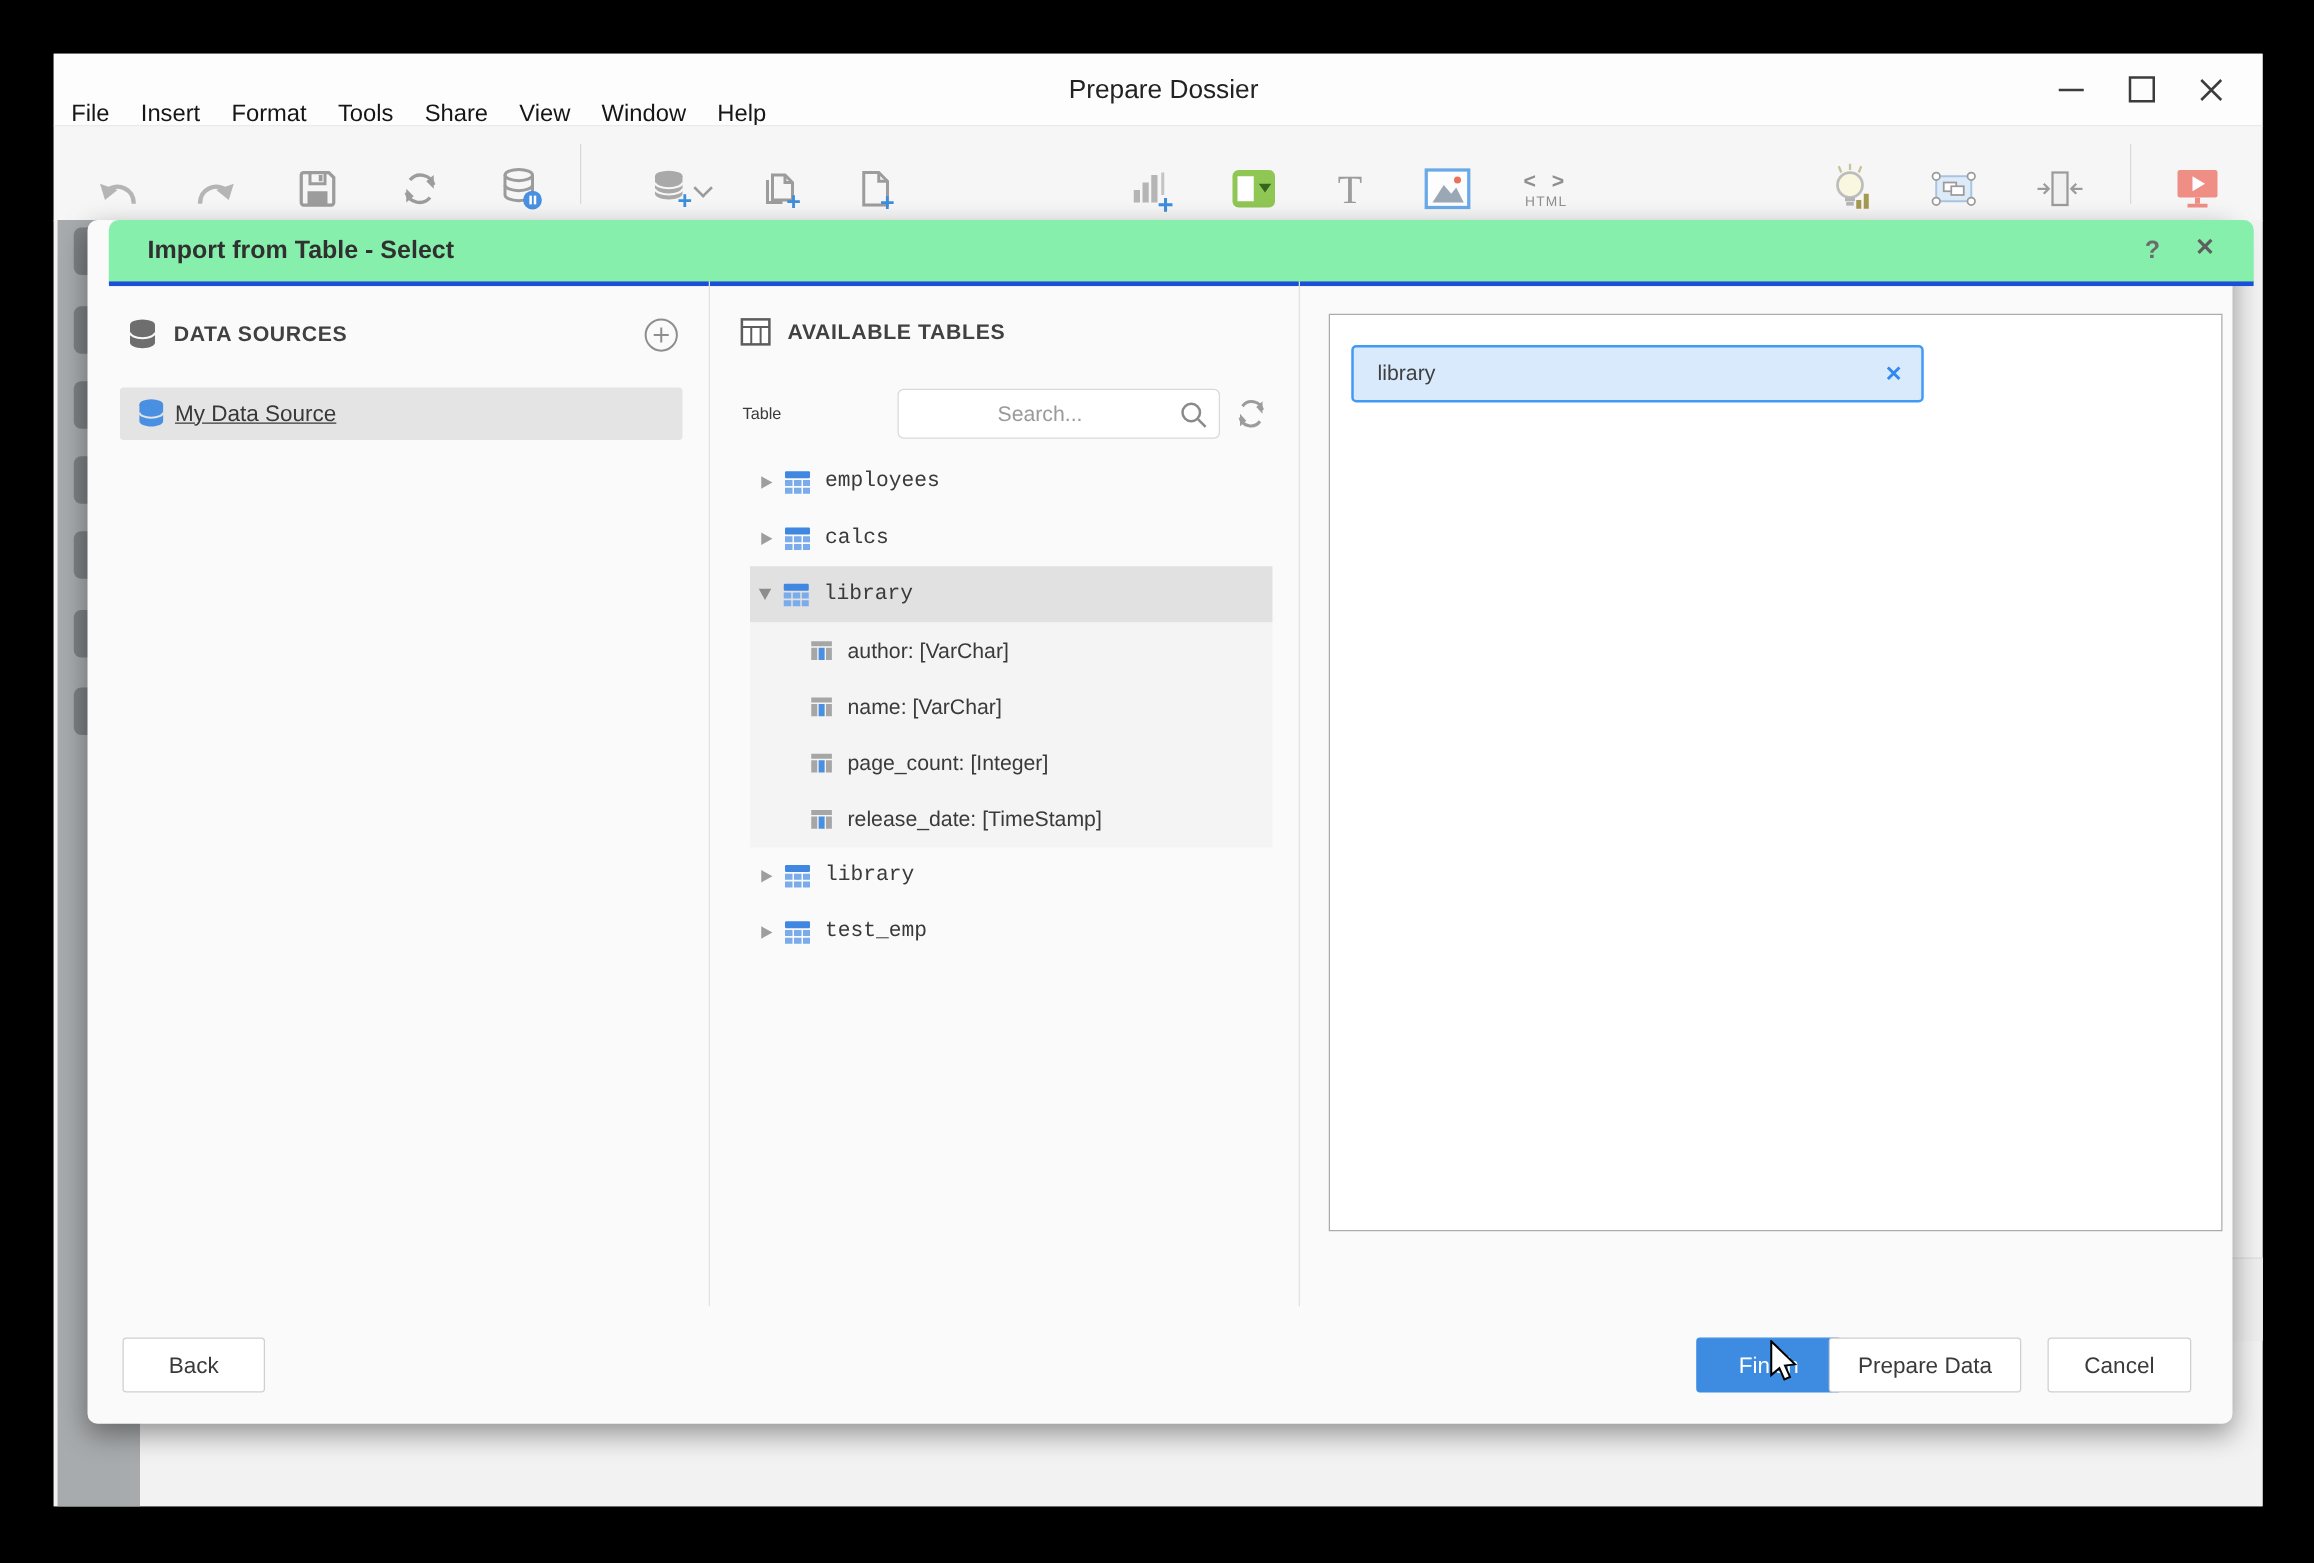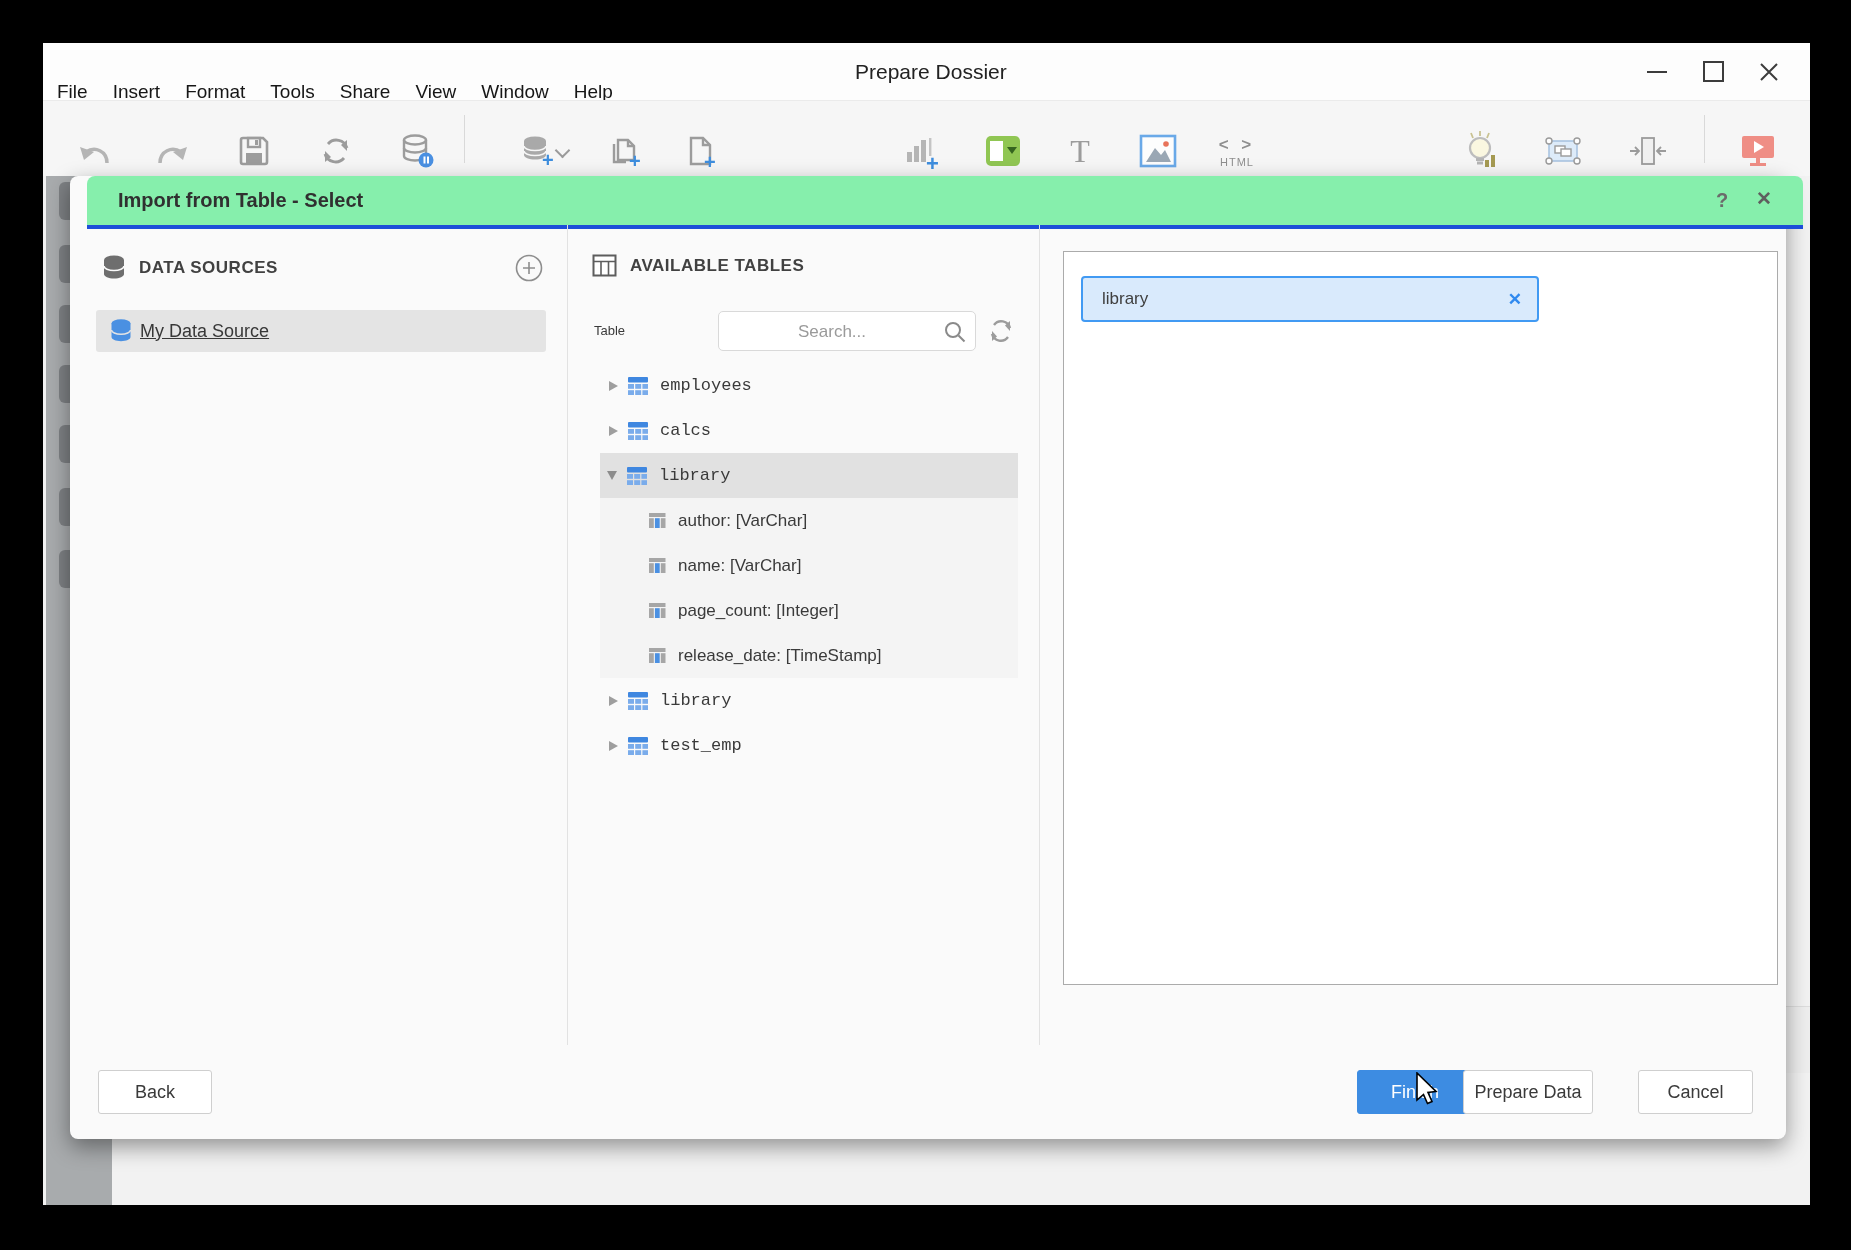--- a/index.html
+++ b/index.html
@@ -446,21 +446,21 @@
         <div id="chips">
             <div class="chip">
               <span class="clbl">library</span>
               <span class="cx">✕</span>
             </div>
           </div>
       </div>
 
       <div class="btn" style="left:28px;width:114px">Back</div>
       <div class="btn primary" style="left:1287px;width:116px">Finish</div>
-      <div class="btn" style="left:1393px;width:130px">Prepare Data</div>
+      <div class="btn" style="left:1393px;width:154px">Prepare Data</div>
       <div class="btn" style="left:1568px;width:115px">Cancel</div>
     </div>
   </div>
 
   <svg class="cursor" width="34" height="34" viewBox="0 0 34 34">
     <polygon points="2,1 2,28 8.5,22.5 12.5,31.5 17,29.5 13,20.5 21,19.5" fill="#ffffff" stroke="#000" stroke-width="1.6"></polygon>
   </svg>
 </div>
 
 </body></html>

